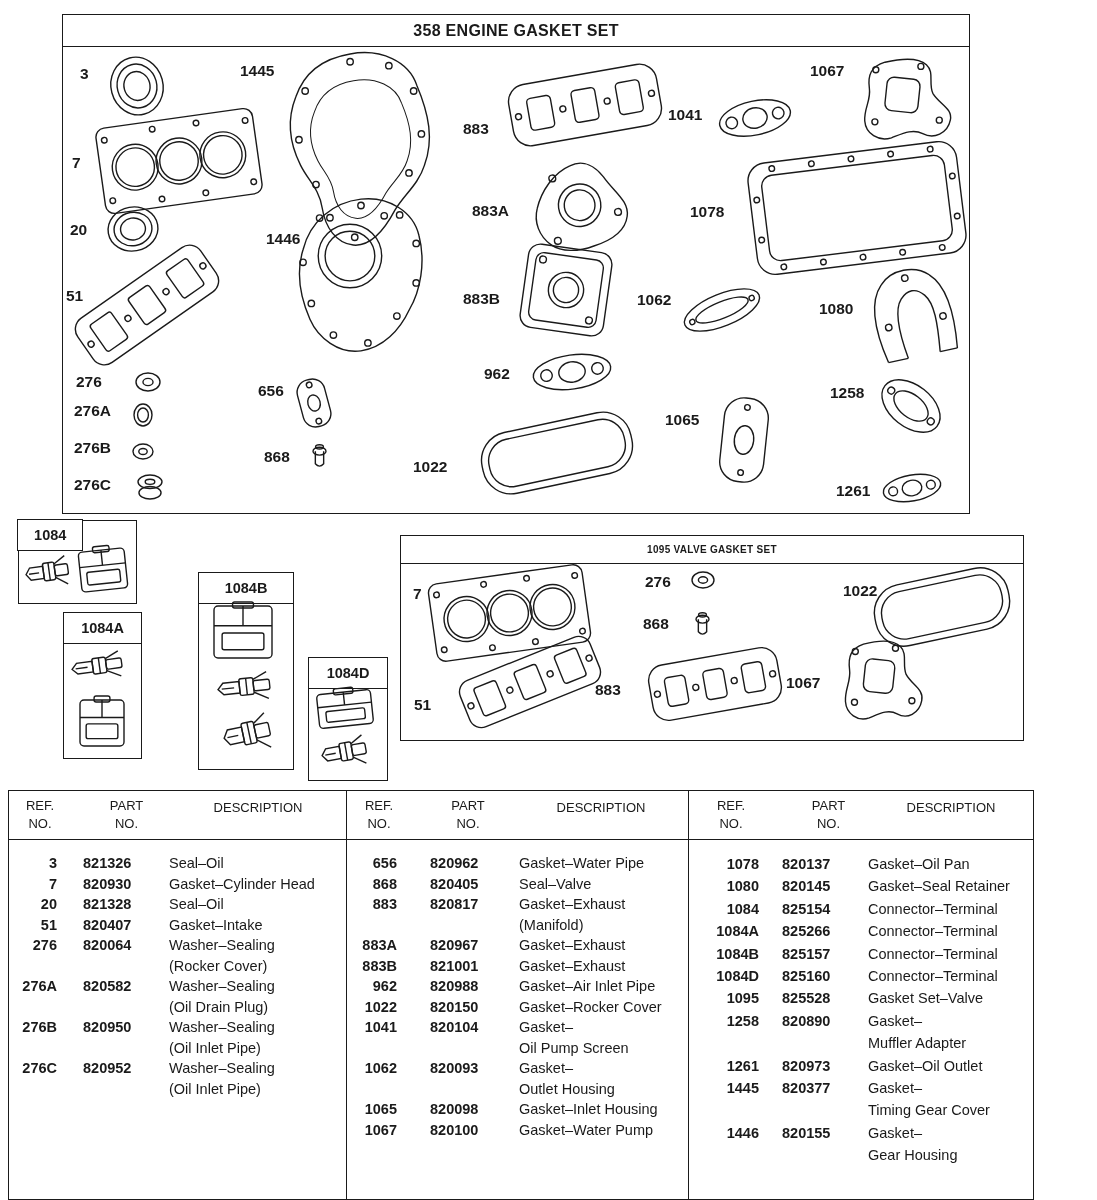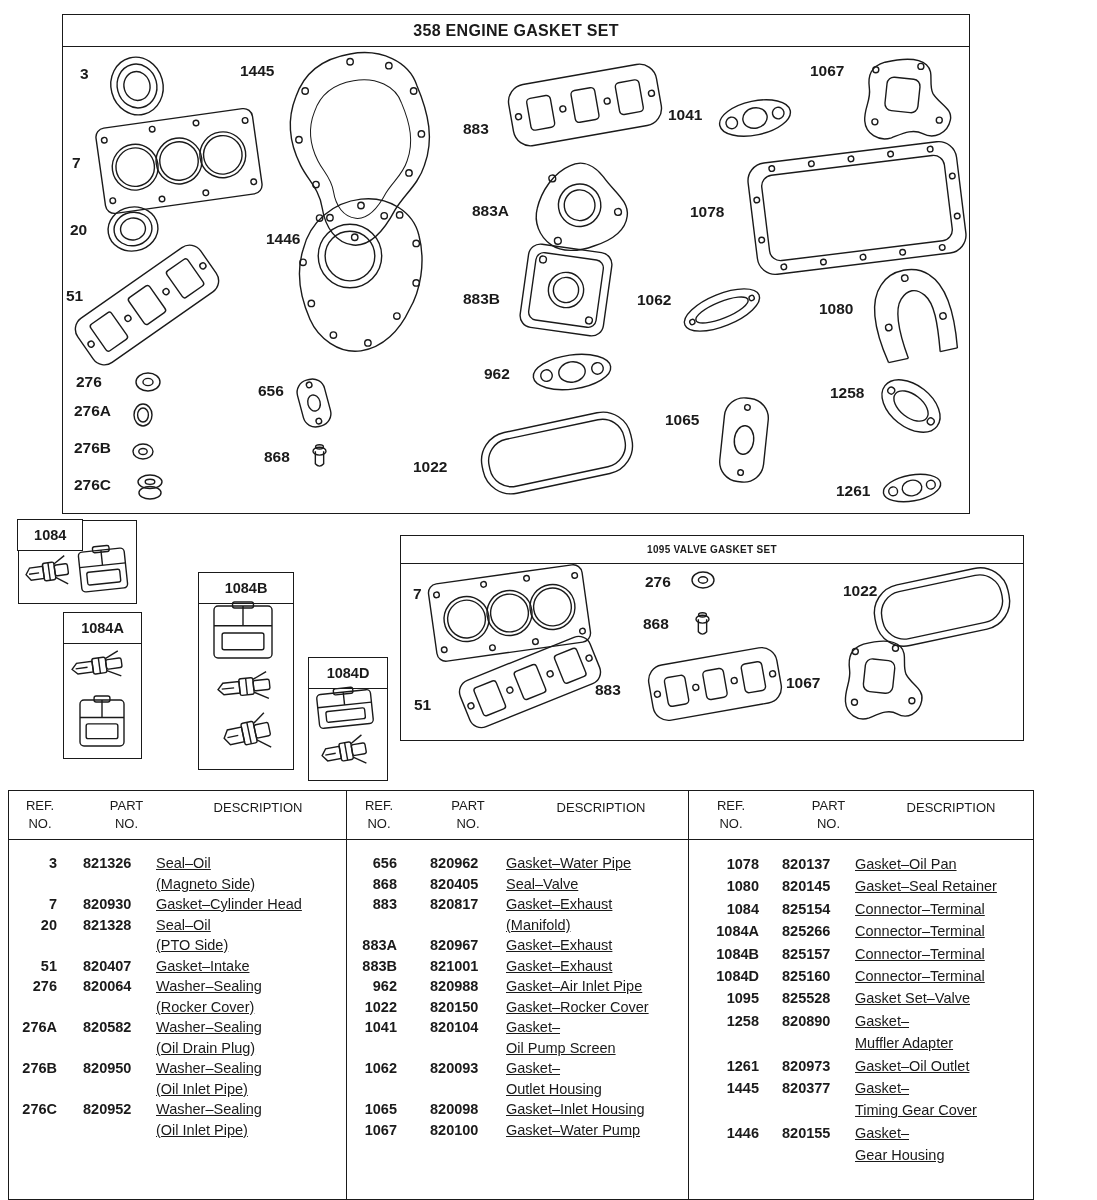--- a/index.html
+++ b/index.html
@@ -36,21 +36,21 @@
   .c3{left:679px;width:341px;border-left:1.8px solid #1a1a1a;--refw:70px;--gap:23px;--partw:61px;}
   .thead{height:48px;display:flex;align-items:flex-start;padding-top:6px;font-size:13px;line-height:18px;}
   .hcell.href{width:calc(var(--refw) + 14px);text-align:center;}
   .hcell.hpart{margin-left:12px;width:calc(var(--partw) + 26px);text-align:center;}
   .hcell.hdesc{flex:1;text-align:center;margin-top:2px;}
   .rows{padding-top:8px;}
   .tline{display:flex;line-height:20.5px;height:20.5px;white-space:nowrap;}
   .c3 .tline{line-height:22.4px;height:22.4px;}
   .tref{flex:none;width:var(--refw);text-align:right;font-weight:700;}
   .tpart{flex:none;margin-left:var(--gap);width:var(--partw);font-weight:700;}
-  .tdesc{margin-left:12px;text-decoration:underline;}
+  .tdesc{margin-left:25px;}
 </style>
 </head>
 <body>
 
 <div id="page">
 
   <div class="frame" id="engine-box">
     <div class="btitle">358 ENGINE GASKET SET</div>
   </div>
 
@@ -450,38 +450,28 @@
           </div>
           <div class="hcell hdesc">DESCRIPTION</div>
         </div>
         <div class="rows">
           <div class="tline">
             <span class="tref">3</span>
             <span class="tpart">821326</span>
             <span class="tdesc">Seal–Oil</span>
           </div>
           <div class="tline">
-            <span class="tref"></span>
-            <span class="tpart"></span>
-            <span class="tdesc">(Magneto Side)</span>
-          </div>
-          <div class="tline">
             <span class="tref">7</span>
             <span class="tpart">820930</span>
             <span class="tdesc">Gasket–Cylinder Head</span>
           </div>
           <div class="tline">
             <span class="tref">20</span>
             <span class="tpart">821328</span>
             <span class="tdesc">Seal–Oil</span>
-          </div>
-          <div class="tline">
-            <span class="tref"></span>
-            <span class="tpart"></span>
-            <span class="tdesc">(PTO Side)</span>
           </div>
           <div class="tline">
             <span class="tref">51</span>
             <span class="tpart">820407</span>
             <span class="tdesc">Gasket–Intake</span>
           </div>
           <div class="tline">
             <span class="tref">276</span>
             <span class="tpart">820064</span>
             <span class="tdesc">Washer–Sealing</span>

